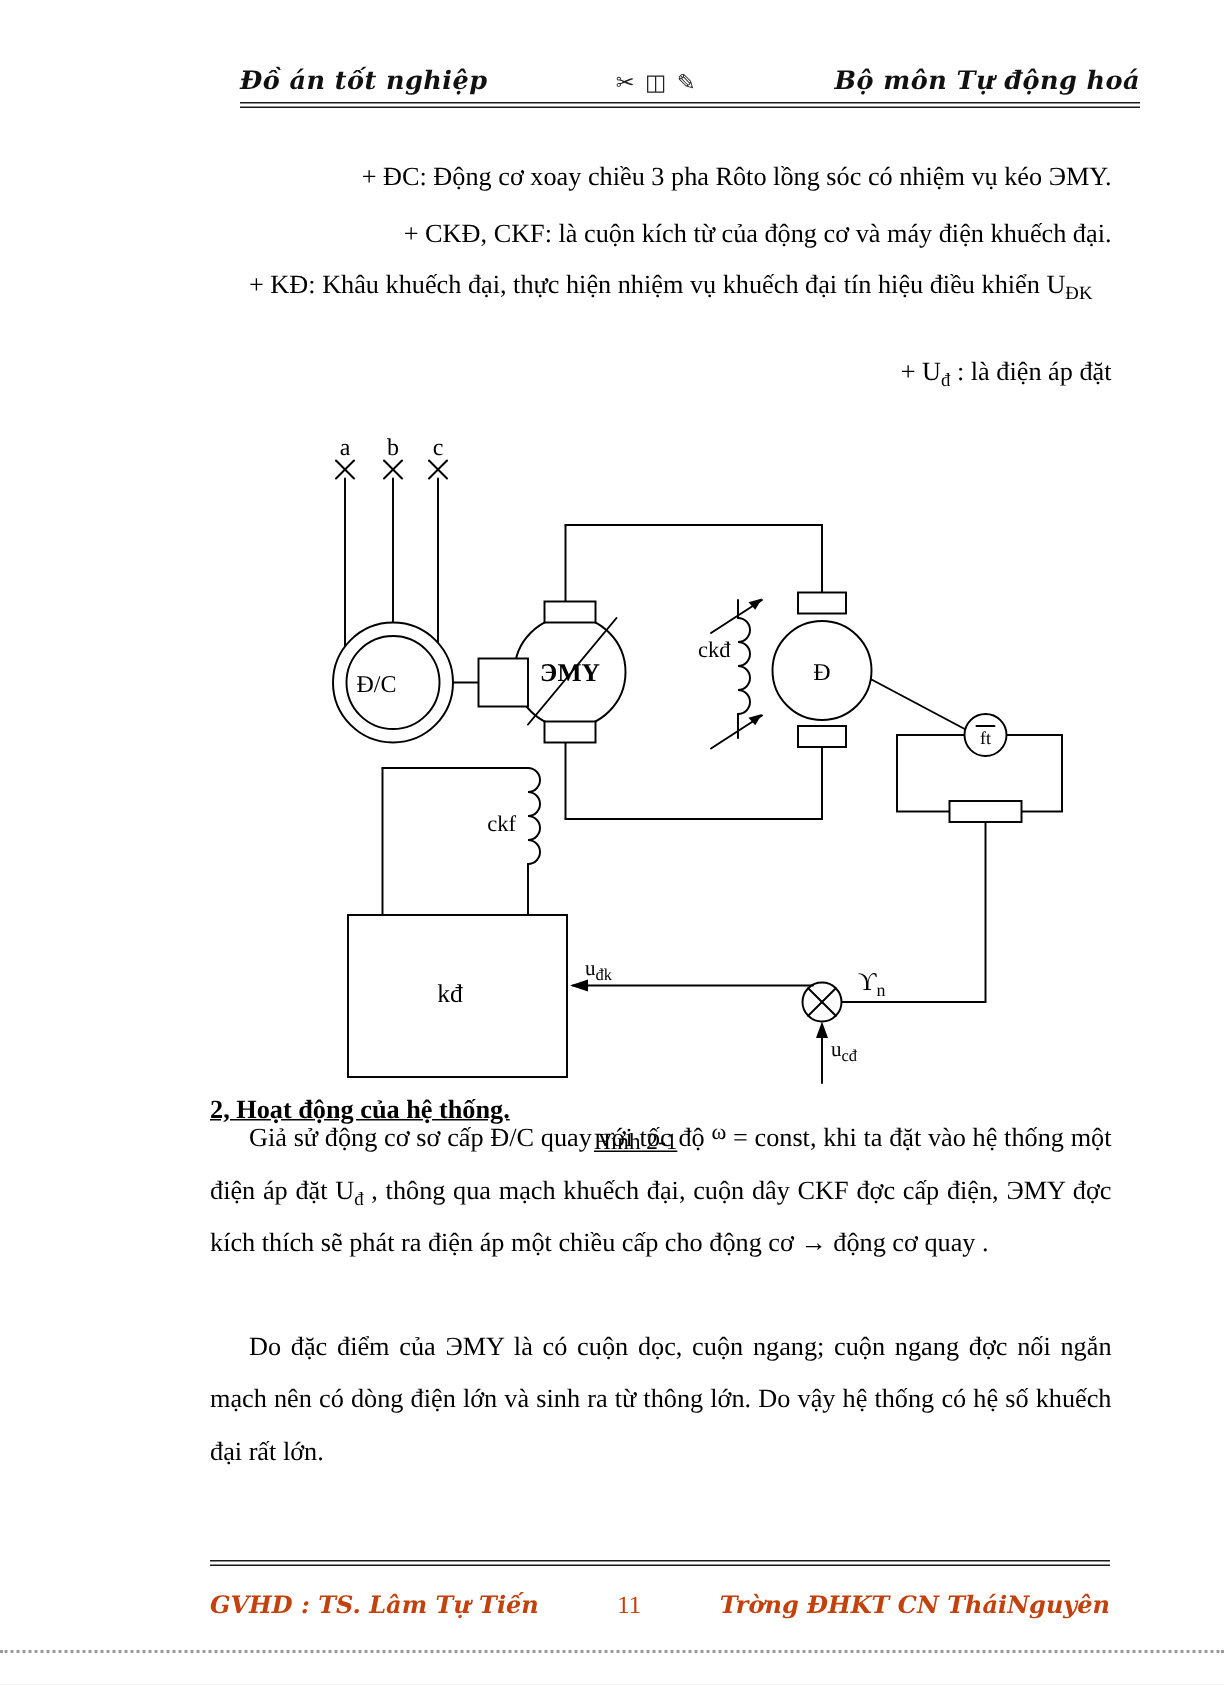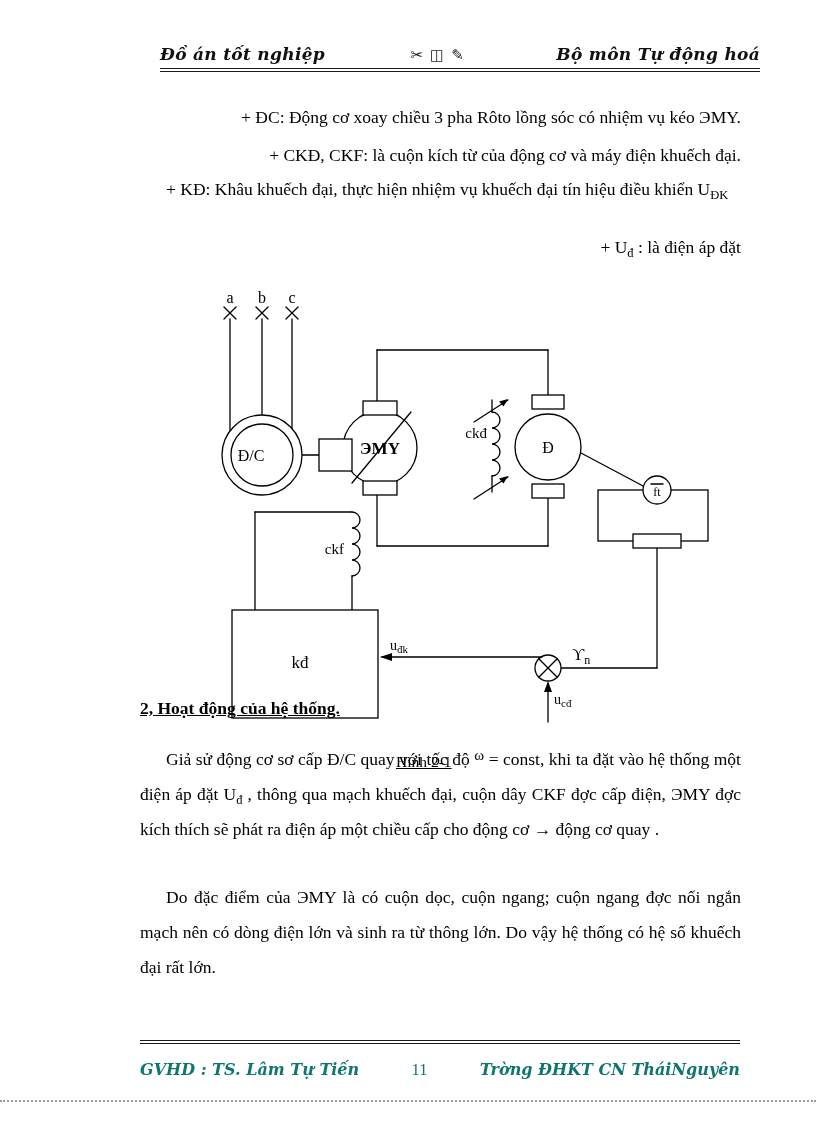--- a/index.html
+++ b/index.html
@@ -19,28 +19,28 @@
   }
   .hdr .orn { font-style:normal; font-weight:400; font-size:15px; letter-spacing:7px; color:#222; }
   .para {
     position:absolute; left:140px; width:601px; margin:0;
     font-size:17.5px; line-height:34px; text-align:justify; text-indent:26px;
   }
   .lh35 { line-height:35px; }
   .oneline { text-align:right; }
   sub.s { font-size:12.5px; vertical-align:-4px; line-height:0; }
   .omega { font-size:15px; vertical-align:5px; }
-  .h2 { position:absolute; left:140px; top:698px; font-size:17.5px; font-weight:700; }
+  .h2 { position:absolute; left:140px; top:729px; font-size:17.5px; font-weight:700; }
   .h2 .u { text-decoration:underline; }
   .caption { position:absolute; left:396px; top:753px; font-size:15.5px; text-decoration:underline; }
   .ftr-line { position:absolute; left:140px; top:1040px; width:600px; border-top:4px double #1a1a1a; }
   .ftr {
     position:absolute; left:140px; top:1052px; width:600px;
     display:flex; justify-content:space-between; align-items:baseline;
-    font-family:"DejaVu Serif",serif; font-style:italic; font-weight:700; font-size:16px; color:#0f766e;
+    font-family:"DejaVu Serif",serif; font-style:italic; font-weight:700; font-size:16px; color:#c2410c;
   }
   .ftr .pg { font-family:"Liberation Serif",serif; font-style:normal; font-weight:400; font-size:16.5px; padding-top:8px; }
   .dots { position:absolute; left:0; top:1100px; width:816px; border-top:2px dotted #9a9a9a; }
   svg.diagram { position:absolute; left:0; top:0; }
   svg text { font-family:"Liberation Serif","DejaVu Serif",serif; }
 </style>
 </head>
 <body>
 
 <div class="page">

